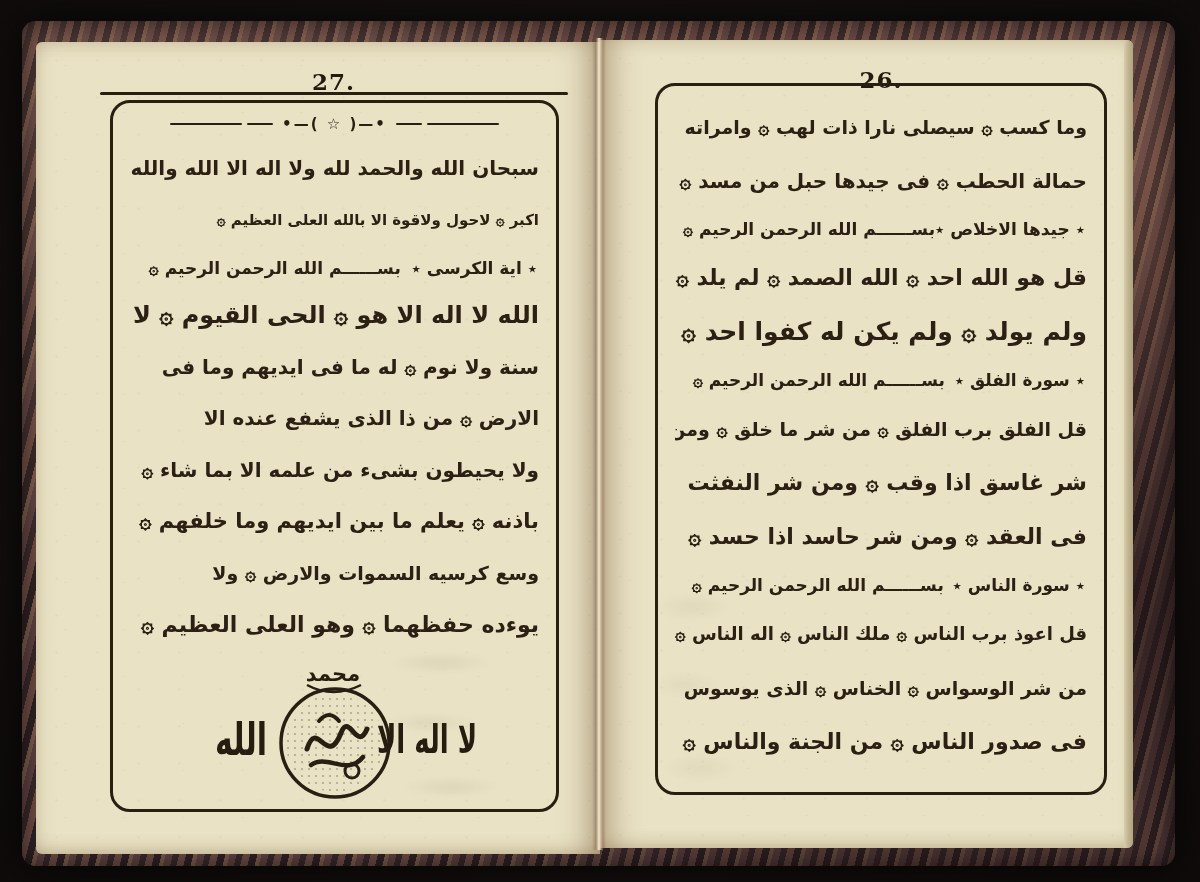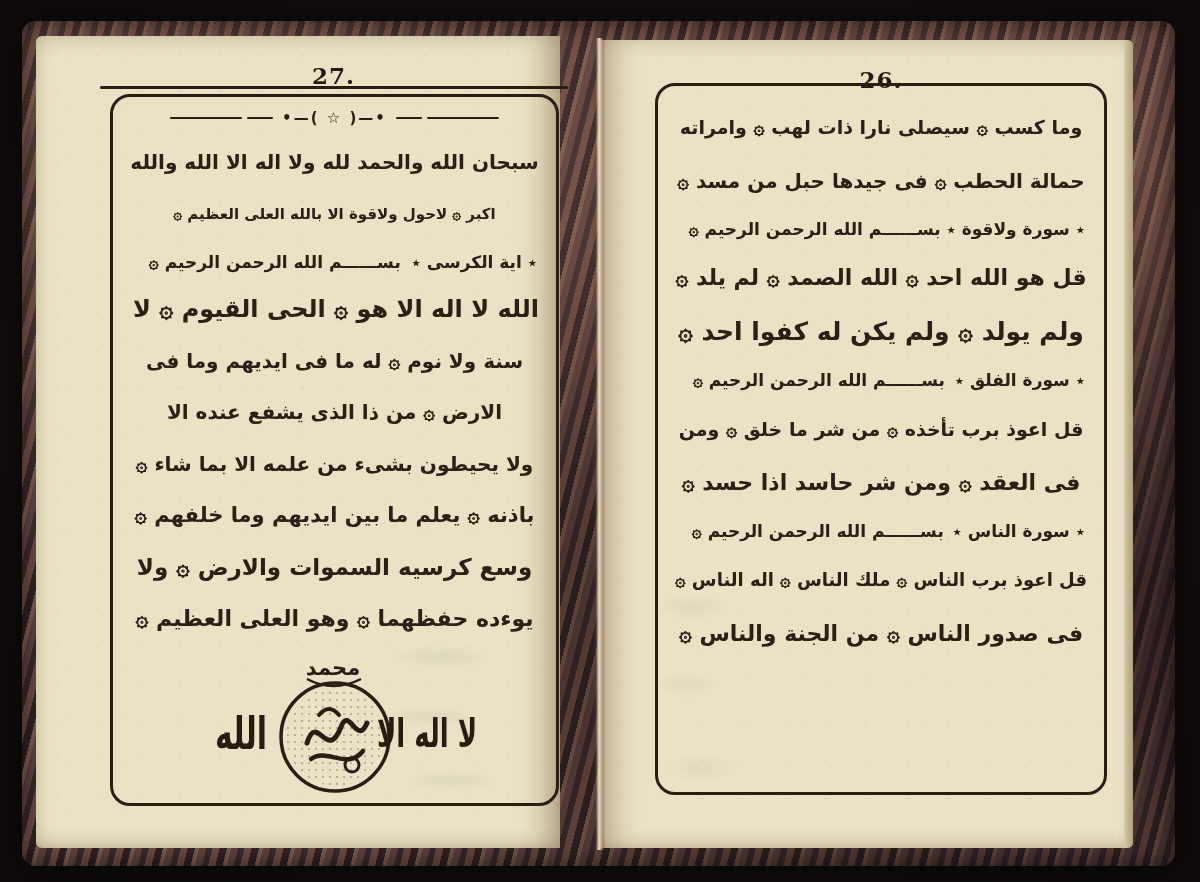--- a/index.html
+++ b/index.html
@@ -14,21 +14,21 @@
       radial-gradient(ellipse at 90% 25%, rgba(150,105,85,.4), transparent 40%),
       repeating-linear-gradient(104deg,#5d4240 0 7px,#39282b 7px 13px,#6d4b43 13px 20px,#2e2124 20px 27px,#7a5a4c 27px 31px);
     box-shadow:0 0 46px rgba(0,0,0,.85), inset 0 0 26px rgba(0,0,0,.6);}
   
   .page{position:absolute;
     background-color:#e9e2c4;
     background-image:
       radial-gradient(rgba(122,96,58,.055) 1px, transparent 1.6px),
       radial-gradient(rgba(122,96,58,.045) 1px, transparent 1.6px);
     background-size:41px 37px, 59px 47px;}
-  .page-left{left:36px;top:36px;width:524px;height:812px;border-radius:6px 0 0 6px;
+  .page-left{left:36px;top:42px;width:564px;height:812px;border-radius:6px 0 0 6px;
     box-shadow:inset -26px 0 30px -16px rgba(110,78,45,.5), inset 8px 6px 22px -12px rgba(120,95,55,.35), inset 0 -10px 18px -10px rgba(120,95,55,.35);}
   .page-right{left:600px;top:40px;width:533px;height:808px;border-radius:0 6px 6px 0;
     box-shadow:inset 26px 0 30px -16px rgba(110,78,45,.45), inset -6px 6px 20px -12px rgba(120,95,55,.35), inset 0 -10px 18px -10px rgba(120,95,55,.35);}
   .edge-stack{position:absolute;right:0;top:0;width:9px;height:100%;border-radius:0 6px 6px 0;
     background:linear-gradient(90deg,#d9cdab,#c2b592 45%,#b0a37f);}
   .gutter{position:absolute;left:592px;top:38px;width:14px;height:812px;
     background:linear-gradient(90deg, rgba(96,64,38,.0), rgba(96,64,38,.30) 28%, rgba(247,238,216,.95) 50%, rgba(226,202,172,.85) 58%, rgba(96,64,38,.28) 78%, rgba(96,64,38,0));}
   
   .page-number{position:absolute;text-align:center;font-family:"DejaVu Serif",serif;font-weight:bold;
     font-size:23px;color:#241a10;letter-spacing:1px;}
@@ -38,21 +38,21 @@
   .frame{position:absolute;border:3px solid #291e12;border-radius:20px;box-sizing:border-box;}
   .frame-left{left:74px;top:58px;width:449px;height:712px;}
   .frame-right{left:55px;top:43px;width:452px;height:712px;}
   .double-rule{position:absolute;left:64px;top:50px;width:468px;height:3px;background:#291e12;border-radius:2px;}
   
   .lines{direction:rtl;color:#2b2013;padding:10px 17px 0 17px;}
   .frame-left .lines{padding-top:4px;}
   .frame-right .lines{padding-top:14px;}
   .line{direction:rtl;}
   .verse{font-weight:bold;font-size:29px;line-height:51.5px;height:51.5px;white-space:nowrap;
-    overflow:hidden;text-align:center;letter-spacing:-0.2px;}
+    overflow:hidden;text-align:right;letter-spacing:-0.2px;}
   .frame-right .verse{line-height:54px;height:54px;}
   .header{display:flex;align-items:center;justify-content:space-between;height:44px;line-height:44px;
     font-size:17px;font-weight:bold;padding:0 2px;}
   .frame-right .header{height:43px;line-height:43px;}
   .hdr-title{white-space:nowrap;}
   .hdr-bism{flex:1;text-align:center;white-space:nowrap;overflow:hidden;padding-left:6px;}
   
   .ornament{display:flex;align-items:center;justify-content:center;height:30px;margin-top:6px;color:#291e12;}
   .oln{display:block;height:2px;background:#291e12;border-radius:1px;}
   .oln.long{width:72px;}
@@ -94,21 +94,21 @@
           <div class="line verse" style="font-size: 15px;">اكبر ۞ لاحول ولاقوة الا بالله العلى العظيم ۞</div>
           <div class="line header">
             <span class="hdr-title">٭ اية الكرسى ٭</span>
             <span class="hdr-bism">بســــــم الله الرحمن الرحيم ۞</span>
           </div>
           <div class="line verse" style="font-size: 24px;">الله لا اله الا هو ۞ الحى القيوم ۞ لا تأخذه</div>
           <div class="line verse" style="font-size: 20px;">سنة ولا نوم ۞ له ما فى ايديهم وما فى</div>
           <div class="line verse" style="font-size: 20px;">الارض ۞ من ذا الذى يشفع عنده الا</div>
           <div class="line verse" style="font-size: 20px;">ولا يحيطون بشىء من علمه الا بما شاء ۞</div>
           <div class="line verse" style="font-size: 21px;">باذنه ۞ يعلم ما بين ايديهم وما خلفهم ۞</div>
-          <div class="line verse" style="font-size: 23px;">وسع كرسيه السموات والارض ۞ ولا</div>
+          <div class="line verse" style="font-size: 19px;">وسع كرسيه السموات والارض ۞ ولا</div>
           <div class="line verse" style="font-size: 22px;">يوءده حفظهما ۞ وهو العلى العظيم ۞</div>
         </div>
       <div class="seal">
         <svg viewBox="0 0 280 152" width="280" height="152">
           <defs>
             <pattern id="sd" width="7" height="7" patternUnits="userSpaceOnUse">
               <circle cx="2" cy="2" r="1.1" fill="#3a2c1c" opacity="0.6"></circle>
             </pattern>
           </defs>
           <circle cx="140" cy="88" r="54" fill="none" stroke="#291e12" stroke-width="3.5"></circle>
@@ -130,36 +130,38 @@
   </div>
 
   <div class="page page-right">
     <div class="edge-stack"></div>
     <div class="page-number">26.</div>
     <div class="frame frame-right">
       <div class="lines">
           <div class="line verse" style="font-size: 19px;">وما كسب ۞ سيصلى نارا ذات لهب ۞ وامراته</div>
           <div class="line verse" style="font-size: 20px;">حمالة الحطب ۞ فى جيدها حبل من مسد ۞</div>
           <div class="line header">
-            <span class="hdr-title">٭ سورة ولاقوة ٭</span>
+            <span class="hdr-title">٭ جيدها الاخلاص ٭</span>
             <span class="hdr-bism">بســــــم الله الرحمن الرحيم ۞</span>
           </div>
           <div class="line verse" style="font-size: 22px;">قل هو الله احد ۞ الله الصمد ۞ لم يلد ۞</div>
           <div class="line verse" style="font-size: 25px;">ولم يولد ۞ ولم يكن له كفوا احد ۞</div>
           <div class="line header">
             <span class="hdr-title">٭ سورة الفلق ٭</span>
             <span class="hdr-bism">بســــــم الله الرحمن الرحيم ۞</span>
           </div>
-          <div class="line verse" style="font-size: 19px;">قل اعوذ برب تأخذه ۞ من شر ما خلق ۞ ومن</div>
+          <div class="line verse" style="font-size: 19px;">قل الفلق برب الفلق ۞ من شر ما خلق ۞ ومن</div>
+          <div class="line verse" style="font-size: 22px;">شر غاسق اذا وقب ۞ ومن شر النفثت</div>
           <div class="line verse" style="font-size: 22px;">فى العقد ۞ ومن شر حاسد اذا حسد ۞</div>
           <div class="line header">
             <span class="hdr-title">٭ سورة الناس ٭</span>
             <span class="hdr-bism">بســــــم الله الرحمن الرحيم ۞</span>
           </div>
           <div class="line verse" style="font-size: 18px;">قل اعوذ برب الناس ۞ ملك الناس ۞ اله الناس ۞</div>
+          <div class="line verse" style="font-size: 19px;">من شر الوسواس ۞ الخناس ۞ الذى يوسوس</div>
           <div class="line verse" style="font-size: 22px;">فى صدور الناس ۞ من الجنة والناس ۞</div>
         </div>
     </div>
     <div class="ghost ghost-right"></div>
   </div>
 
   <div class="gutter"></div>
 </div>
 
 </body></html>

